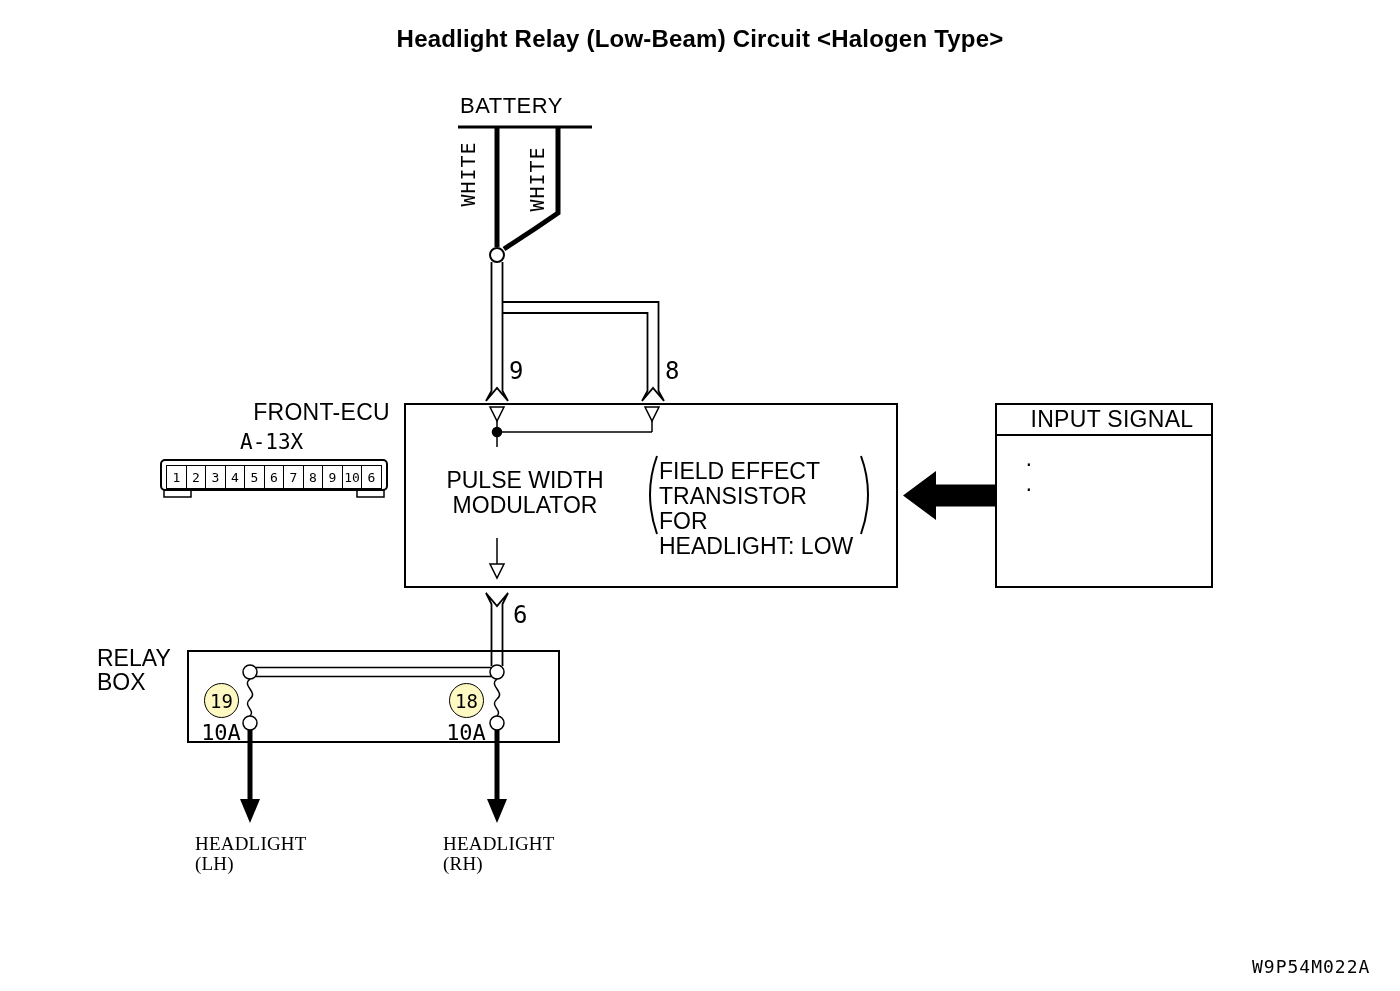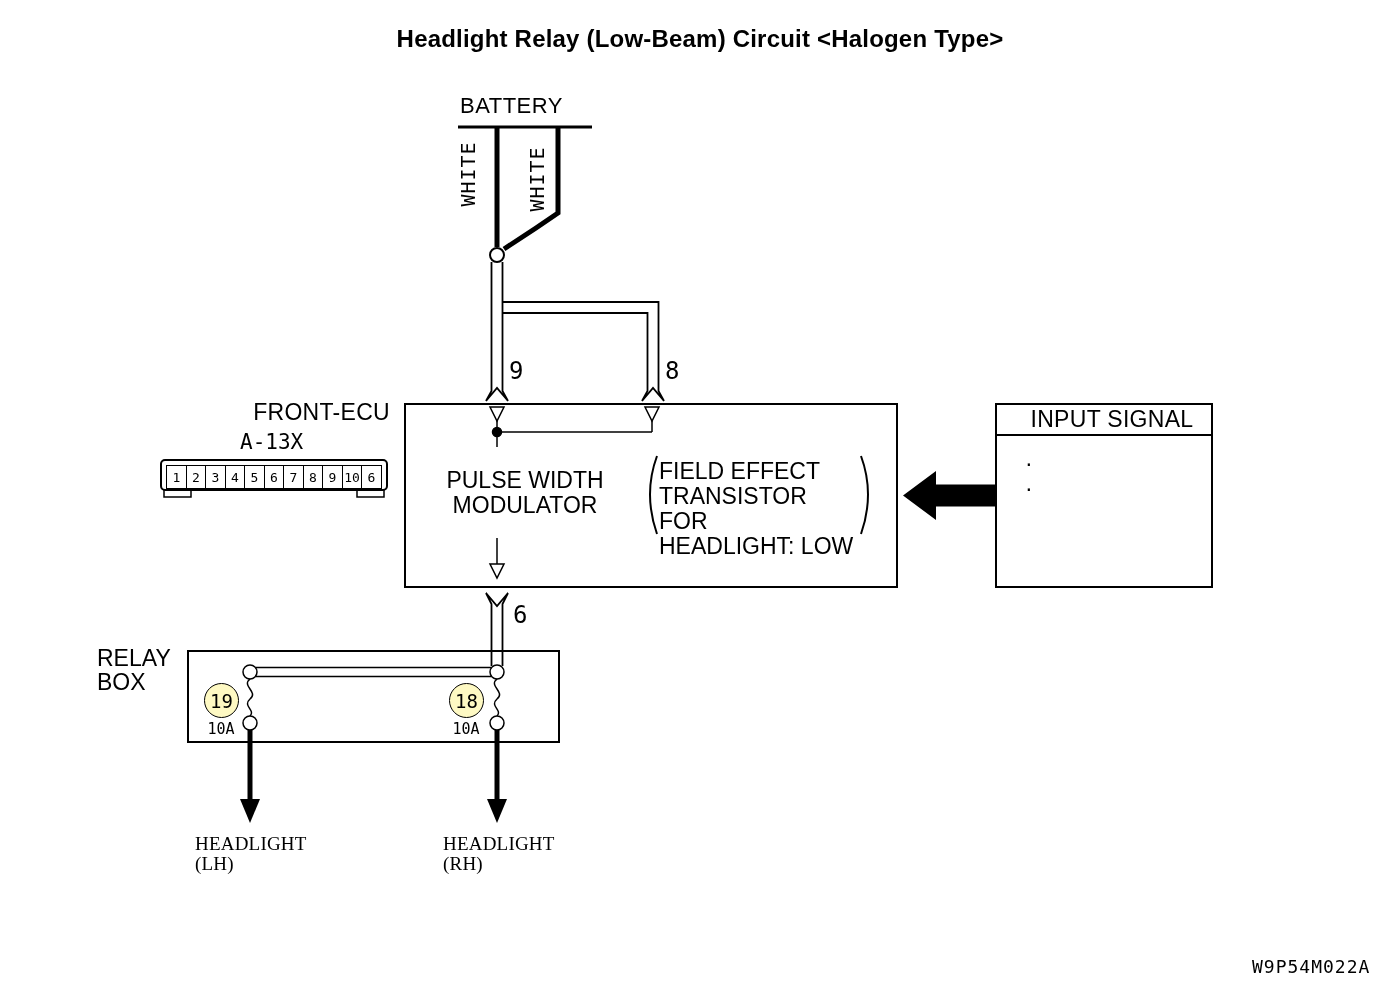--- a/index.html
+++ b/index.html
@@ -41,21 +41,21 @@
   .input-items{padding:15px 0 0 28px;}
   .input-item{display:flex;font-size:23px;line-height:24.5px;}
   .input-item .bullet{width:16px;flex:none;}
   .input-item .itext{width:154px;}
   .relay-box{left:187px;top:650px;width:369px;height:89px;}
   .relay-label{left:97px;top:646px;font-size:23px;line-height:24px;}
   .fuse-circle{
     width:33px;height:33px;border:1.5px solid #000;border-radius:50%;
     display:flex;align-items:center;justify-content:center;font-size:19px;background:#fef9c3;
   }
-  .fuse-rating{font-size:15px;width:48px;text-align:center;}
+  .fuse-rating{font-size:22px;width:48px;text-align:center;}
   .hl-label{font-size:19px;line-height:20px;letter-spacing:0.2px;font-family:Liberation Serif, serif;}
   .fig-code{left:1252px;top:956px;font-size:18px;letter-spacing:1px;}
 </style>
 </head>
 <body>
 
 <div class="stage">
 
   <svg class="art" viewBox="0 0 1400 991" fill="none" stroke="#000">
 

